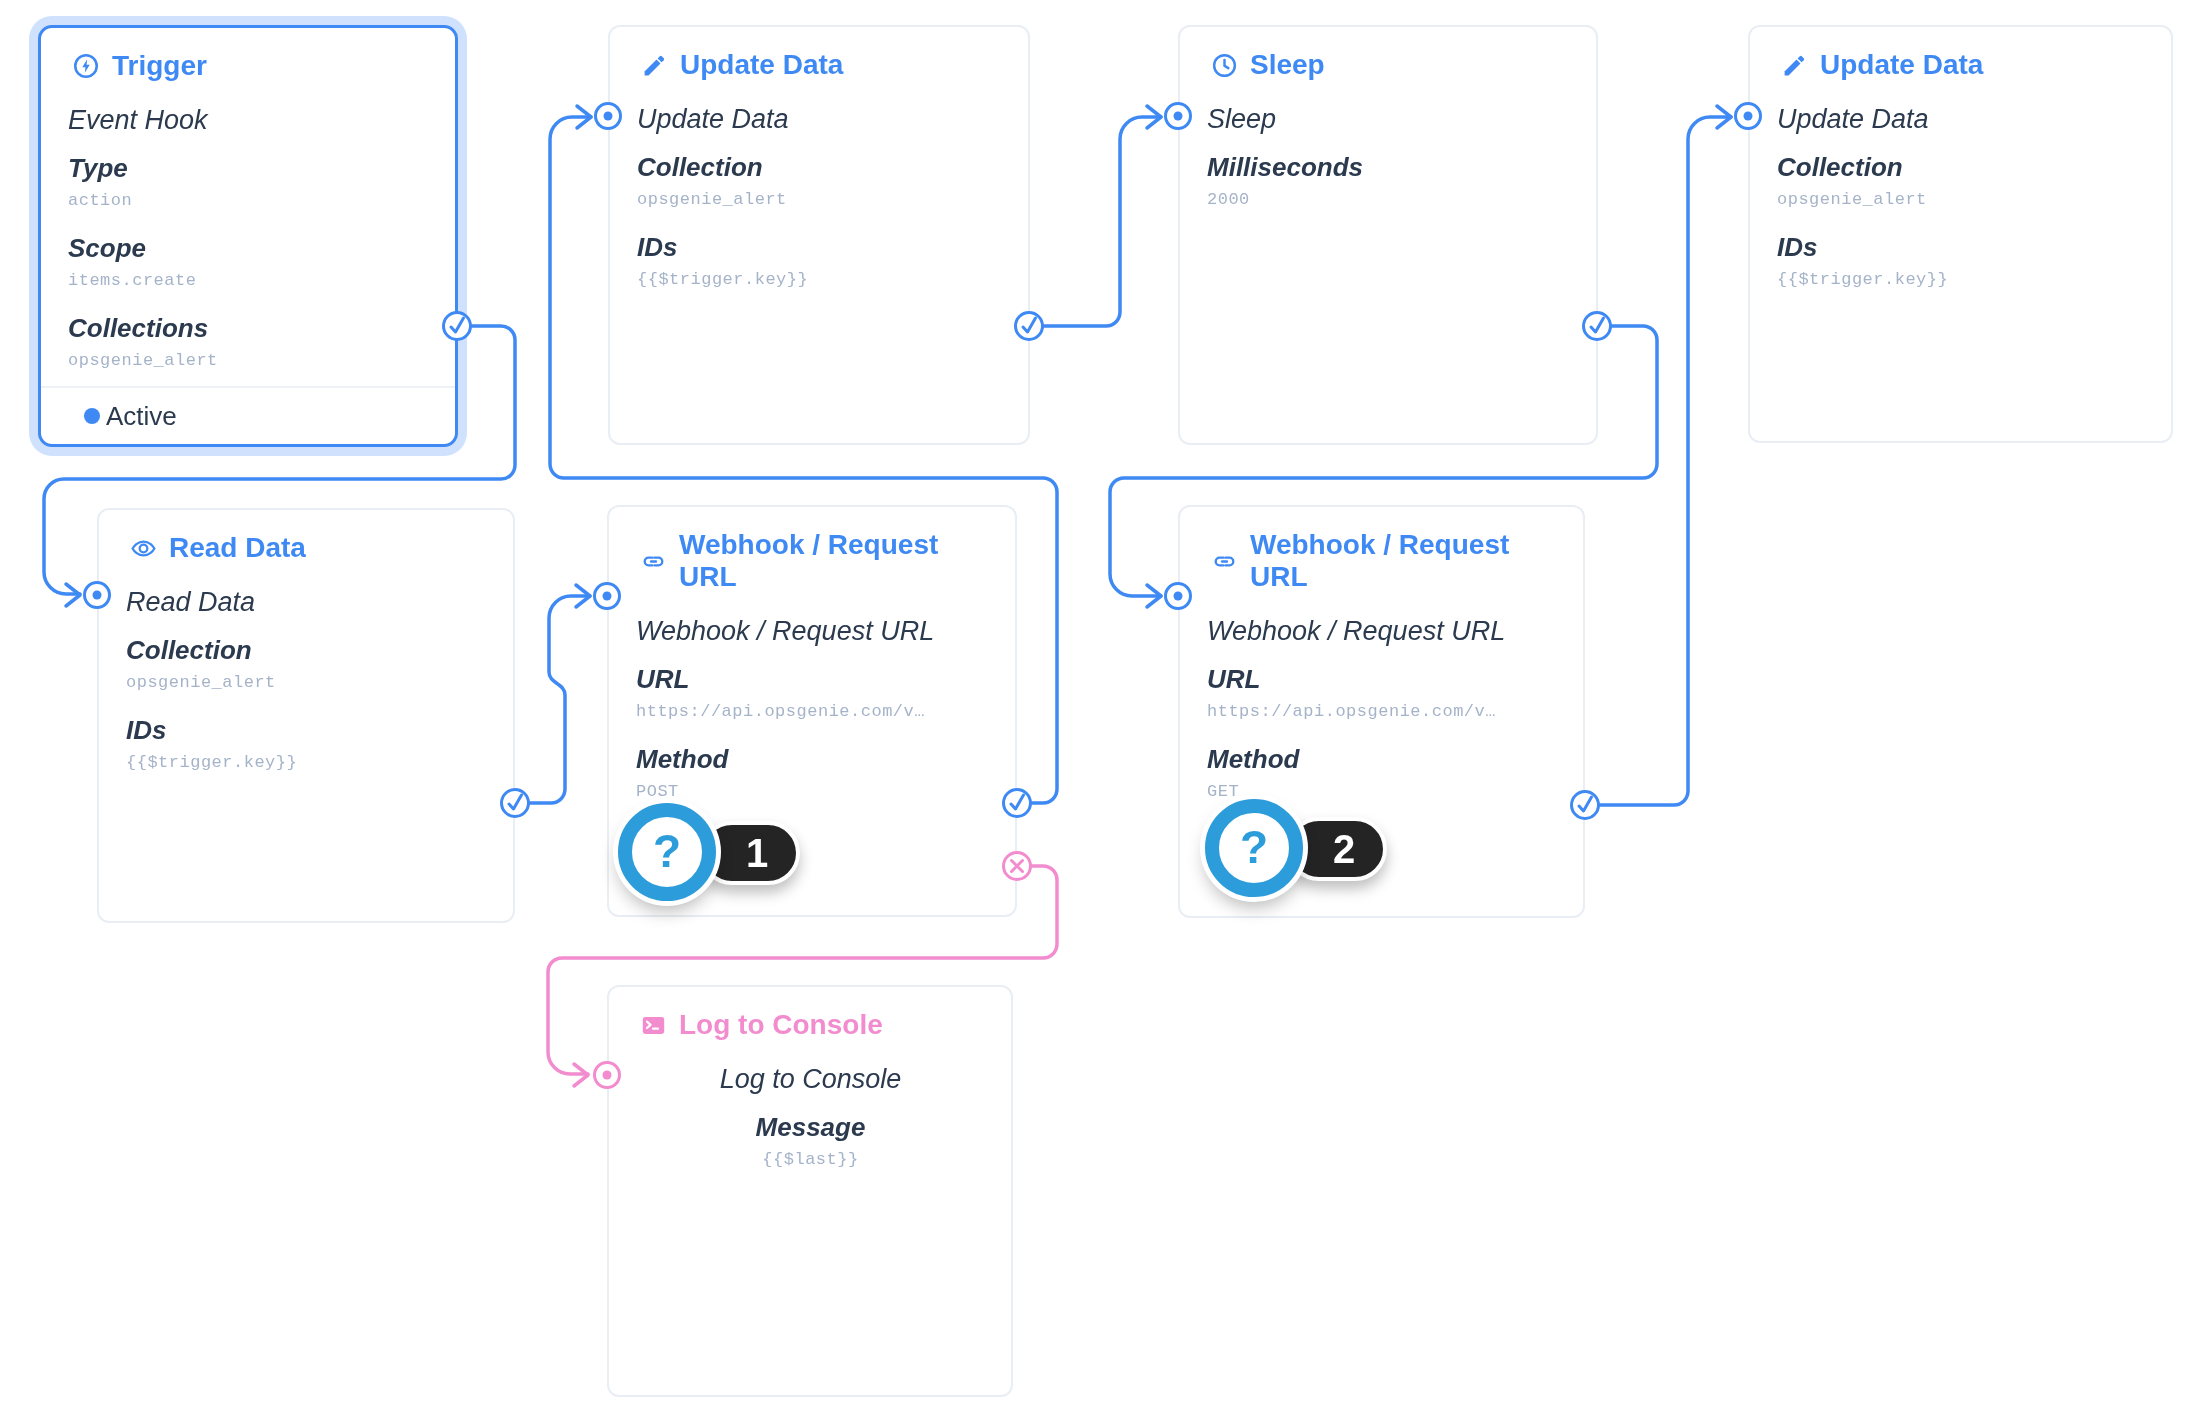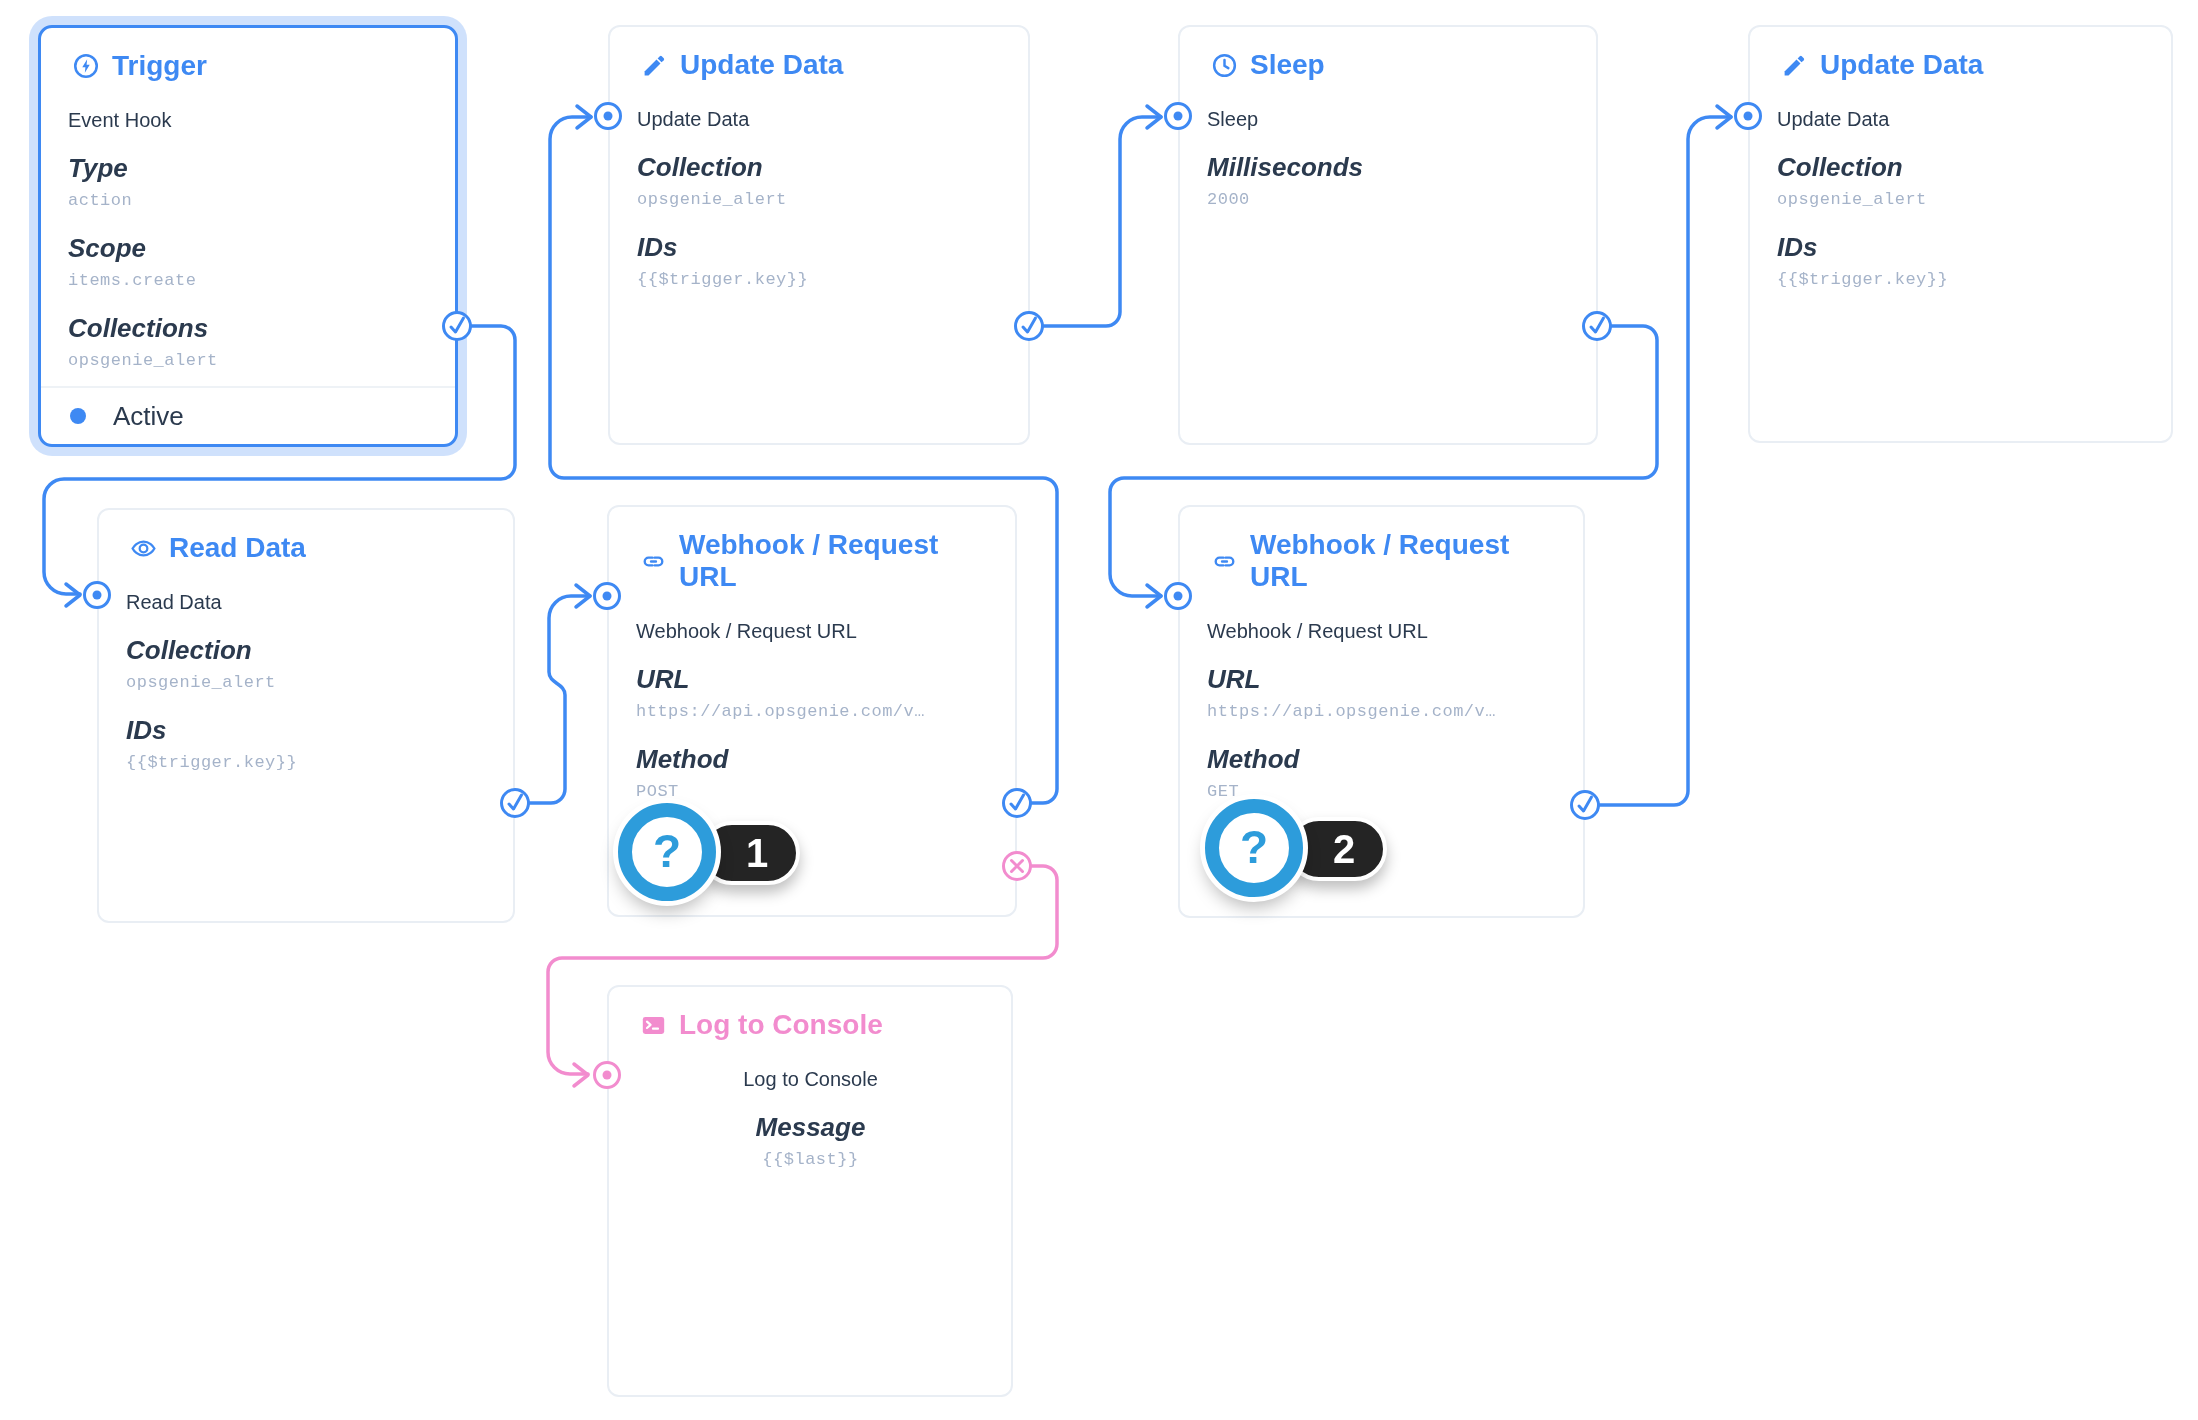--- a/index.html
+++ b/index.html
@@ -16,30 +16,30 @@
   #canvas{position:relative;width:1788px;height:1420px;background:#ffffff;}
 
   .node{position:absolute;background:#fff;border:2px solid var(--card-border);
     border-radius:12px;padding:22px 26px 24px 27px;z-index:2;}
   .node.selected{border:3px solid var(--blue);
     box-shadow:0 0 0 9px rgba(62,137,243,0.25);border-radius:14px;}
   .node-header{display:flex;align-items:center;gap:12px;margin-left:4px;
     color:var(--blue);font-size:28px;font-weight:700;line-height:32px;}
   .node.pink .node-header{color:var(--pink);}
   .node-header .icon{flex:0 0 auto;}
-  .node-name{margin-top:22px;font-size:20px;color:var(--text-dark);line-height:32px;}
+  .node-name{margin-top:22px;font-size:27px;color:var(--text-dark);line-height:32px;font-style:italic;}
   .field{margin-top:16px;}
   .field:first-of-type{margin-top:4px;}
   .field-label{font-size:26px;font-weight:700;color:var(--text-dark);line-height:32px;font-style:italic;}
   .field-value{font-family:"Liberation Mono","DejaVu Sans Mono",monospace;
     font-size:17px;color:var(--mono-grey);line-height:30px;margin-top:2px;
     white-space:nowrap;overflow:hidden;letter-spacing:0.5px;}
   .node-footer{position:absolute;left:0;right:0;bottom:0;height:58px;
-    border-top:2px solid #eef2f6;display:flex;align-items:center;gap:27px;
-    padding-left:29px;font-size:26px;color:var(--text-dark);}
+    border-top:2px solid #eef2f6;display:flex;align-items:center;gap:6px;
+    padding-left:43px;font-size:26px;color:var(--text-dark);}
   .active-dot{width:16px;height:16px;border-radius:50%;background:var(--blue);}
 
   #edges{position:absolute;left:0;top:0;z-index:4;pointer-events:none;}
 
   .badge{position:absolute;width:200px;height:112px;z-index:6;}
   .badge-pill{position:absolute;left:82px;top:18px;width:100px;height:64px;
     background:#242424;border:4px solid #fff;border-radius:34px;color:#fff;
     display:flex;align-items:center;justify-content:center;padding-left:14px;
     font-size:40px;font-weight:700;
     box-shadow:0 8px 14px rgba(0,0,0,0.25);}

